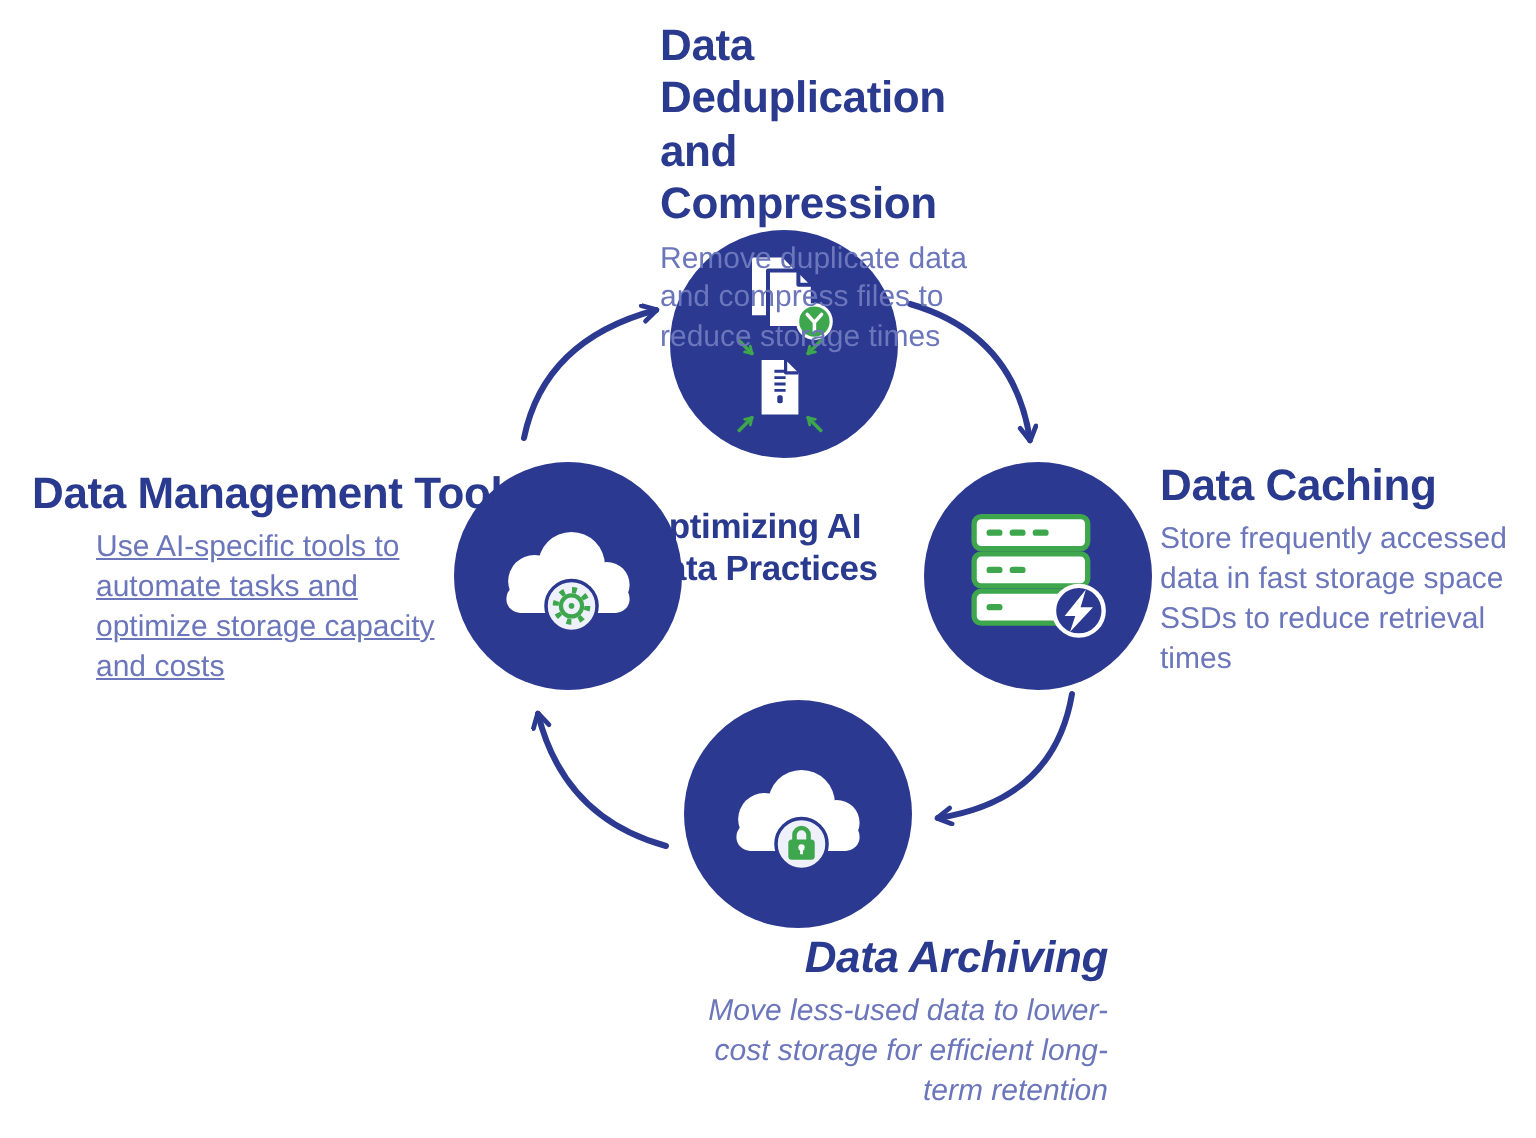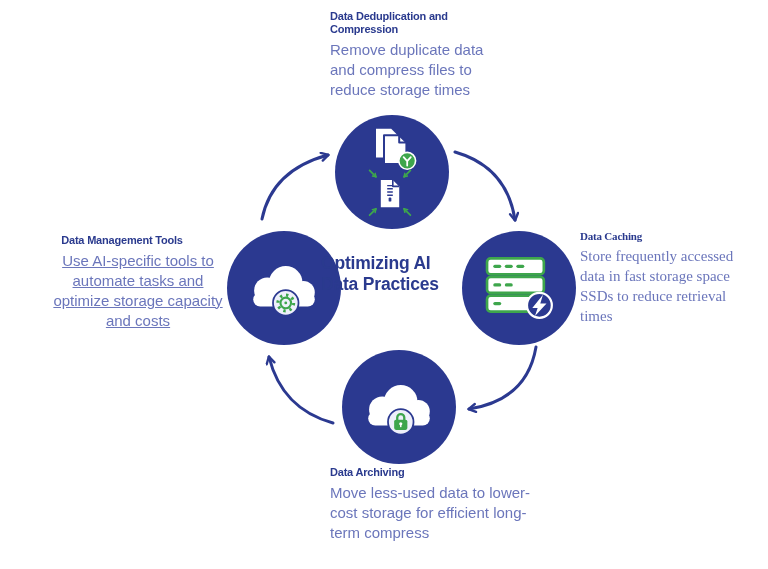--- a/index.html
+++ b/index.html
@@ -25,32 +25,32 @@
     background:var(--navy);
     display:flex;align-items:center;justify-content:center;
   }
   .circle.top{left:335px;top:115px;}
   .circle.right{left:462px;top:231px;}
   .circle.bottom{left:342px;top:350px;}
   .circle.left{left:227px;top:231px;}
   .tb{position:absolute;}
   .tb h3{
     margin:0 0 4px 0;
-    font-size:11px;line-height:1.2;font-weight:bold;
+    font-size:22px;line-height:1.2;font-weight:bold;
     color:var(--heading);letter-spacing:-0.2px;
   }
   .tb p{
     margin:0;font-size:15px;line-height:1.32;color:var(--body-text);
   }
   .nowrap h3{white-space:nowrap;}
   .tb.top-text{left:330px;top:10px;width:178px;text-align:left;}
-  .tb.right-text{left:580px;top:230px;width:180px;text-align:left;font-family:Liberation Serif, serif;}
-  .tb.left-text{right:540px;top:234px;width:212px;text-align:center;}
+  .tb.right-text{left:580px;top:230px;width:180px;text-align:left;}
+  .tb.left-text{right:540px;top:234px;width:212px;text-align:left;}
   .tb.left-text p{width:180px;margin-left:auto;text-decoration:underline;}
-  .tb.bottom-text{left:330px;top:466px;width:224px;text-align:left;}
+  .tb.bottom-text{left:330px;top:466px;width:224px;text-align:right;font-style:italic;}
   .center-title{
     position:absolute;left:321px;top:253px;width:150px;
     text-align:left;color:var(--heading);
     font-size:17.5px;font-weight:bold;line-height:1.22;letter-spacing:-0.2px;
   }
   .center-title div{white-space:nowrap;}
 </style>
 </head>
 <body>
 
@@ -164,21 +164,21 @@
     <p>Remove duplicate data and compress files to reduce storage times</p>
   </div>
 
   <div class="tb right-text nowrap">
     <h3>Data Caching</h3>
     <p>Store frequently accessed data in fast storage space SSDs to reduce retrieval times</p>
   </div>
 
   <div class="tb bottom-text nowrap">
     <h3>Data Archiving</h3>
-    <p>Move less-used data to lower-cost storage for efficient long-term compress</p>
+    <p>Move less-used data to lower-cost storage for efficient long-term retention</p>
   </div>
 
   <div class="tb left-text nowrap">
     <h3>Data Management Tools</h3>
     <p>Use AI-specific tools to automate tasks and optimize storage capacity and costs</p>
   </div>
 
 </div>
 
 </body></html>

